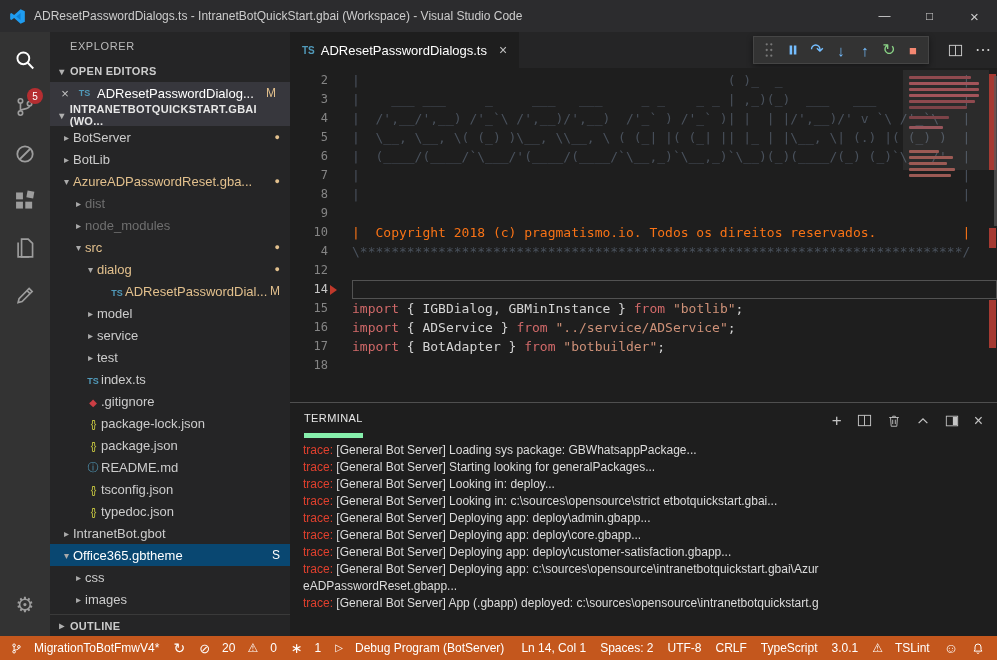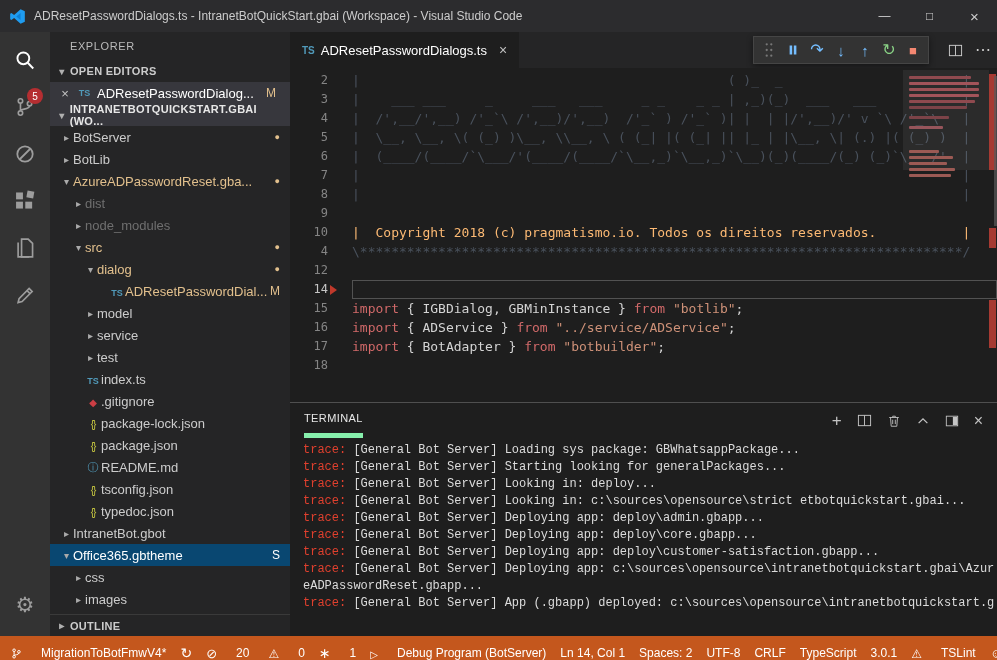--- a/index.html
+++ b/index.html
@@ -66,48 +66,48 @@
   .editor-wrap{flex:1;position:relative;overflow:hidden;background:#1e1e1e}
   .code{font-family:"DejaVu Sans Mono","Liberation Mono",monospace;font-size:13px;line-height:19px;padding-top:3px}
   .cline{display:flex;height:19px}
   .lnum{width:38px;flex:none;text-align:right;color:#858585;font-size:12px}
   .lnum.cur{color:#c6c6c6}
   .gmark{width:24px;flex:none;position:relative}
   .gmark .tri{position:absolute;left:2px;top:5px;width:0;height:0;border-top:5px solid transparent;border-bottom:5px solid transparent;border-left:7px solid #c0392b}
   .ctext{flex:1;white-space:pre}
   .cline.current .ctext{box-shadow:inset 0 0 0 1px #525252}
   .c-art{color:#49515c}
-  .c-cmt{color:#fdba74}
+  .c-cmt{color:#f97316}
   .c-str{color:#ce9178}
   .c-kw{color:#d16969}
   .c-pl{color:#d4d4d4}
   .mmap{position:absolute;right:12px;top:2px;width:78px;height:250px}
   .mmap .vp{position:absolute;left:-4px;right:-4px;top:0;height:100px;background:rgba(255,255,255,.06)}
   .mm{position:absolute;height:3px;border-radius:1px}
   .ovm{position:absolute;right:1px;width:7px;background:#a63a32}
   .scrollthumb{position:absolute;right:0;top:8px;width:3px;height:150px;background:#5a5a5a;opacity:.7}
 
   
   .panel{height:234px;border-top:1px solid #4f4f4f;background:#1e1e1e;display:flex;flex-direction:column}
   .panel-head{height:35px;display:flex;align-items:center;padding:0 14px;gap:16px;flex:none}
   .panel-tab{height:35px;display:flex;align-items:center;font-size:11px;letter-spacing:.4px;color:#e7e7e7;border-bottom:5px solid #86efac;cursor:pointer}
   .spacer{flex:1}
   .term-select{width:150px;height:24px;background:#3c3c3c;border:1px solid #2f2f2f;color:#f0f0f0;font-size:12px;display:flex;align-items:center;justify-content:space-between;padding:0 8px;cursor:pointer}
   .sel-arrow{font-size:8px;color:#cccccc}
   .panel-icons{display:flex;align-items:center;gap:15px;color:#c5c5c5}
   .pi-btn{cursor:pointer;display:flex;align-items:center}
-  .terminal{flex:1;font-family:Liberation Mono, monospace;font-size:12px;line-height:17px;padding:4px 0 0 13px;overflow:hidden;color:#dcdcdc}
+  .terminal{flex:1;font-family:Liberation Sans, sans-serif;font-size:12px;line-height:17px;padding:4px 0 0 13px;overflow:hidden;color:#dcdcdc}
   .tline{height:17px;white-space:pre}
   .ttag{color:var(--terminal-trace,#e0402e)}
 
   
   .statusbar{height:24px;background:var(--status-debug-bg,#c4571d);display:flex;align-items:center;color:#ffffff;font-size:12px}
   .sb-left{display:flex;align-items:center;height:100%;padding-left:4px}
   .sb-right{margin-left:auto;display:flex;align-items:center;height:100%;padding-right:6px}
-  .sb-item{display:flex;align-items:flex-end;gap:19px;padding:0 7px;height:100%;cursor:pointer;white-space:nowrap}
+  .sb-item{display:flex;align-items:center;gap:12px;padding:0 7px;height:100%;cursor:pointer;white-space:nowrap}
 </style>
 </head>
 <body>
 
 <div class="titlebar">
   <span class="tb-logo ic">
     <svg width="17" height="17" viewBox="0 0 16 16">
         <path fill="#1f9cf0" d="M10.9 1.1L4.8 6.7 2.3 4.8l-1.2.6v5.2l1.2.6 2.5-1.9 6.1 5.6 4-1.9V3z"></path>
         <path fill="#0d7fd4" d="M10.9 4.6L6.9 8l4 3.4z"></path>
       </svg>

